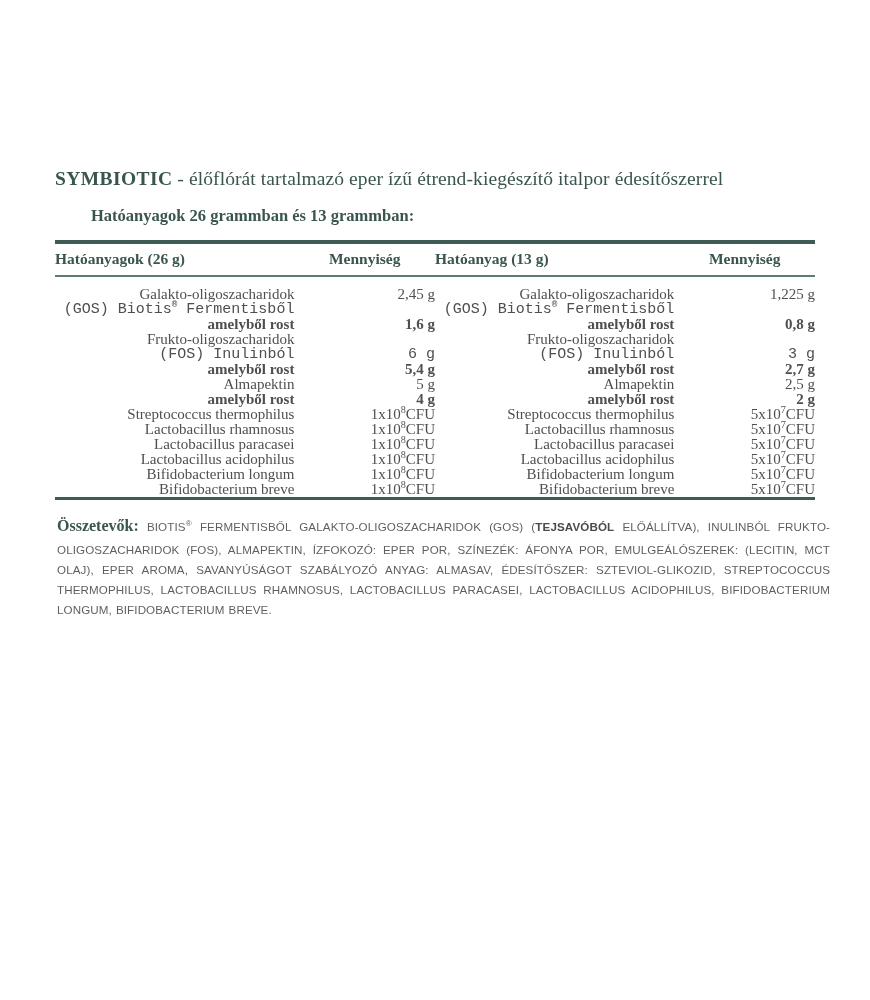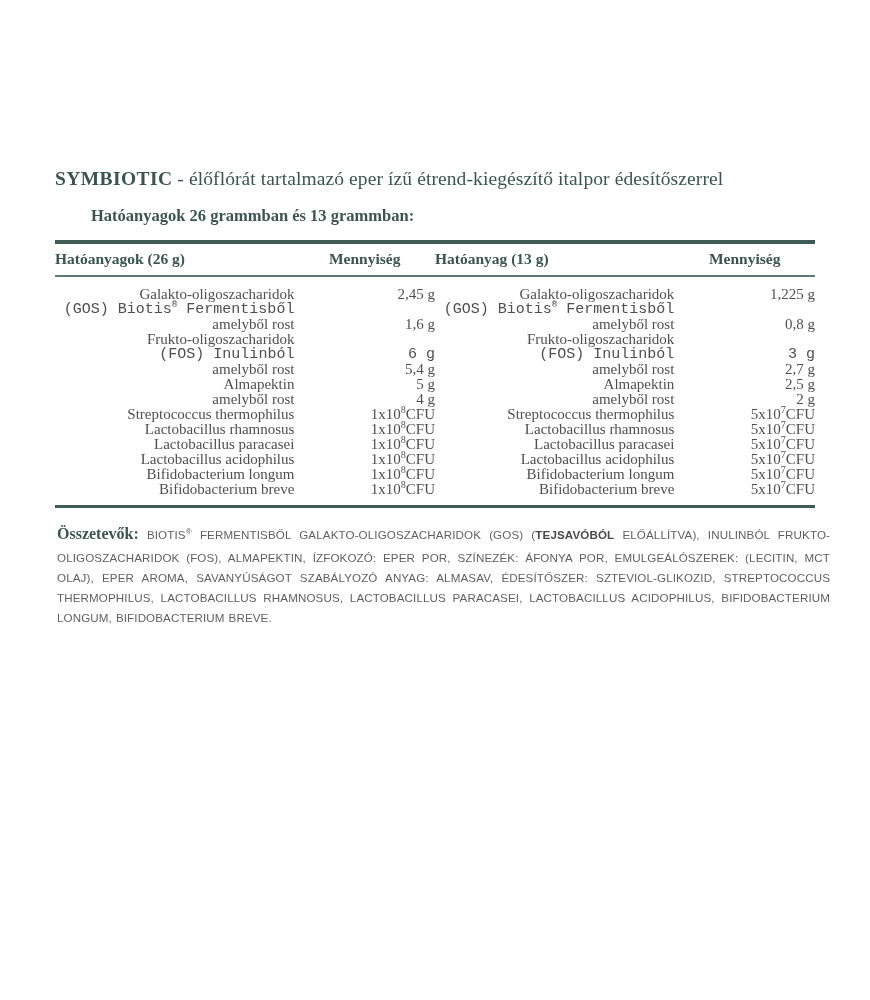--- a/index.html
+++ b/index.html
@@ -41,21 +41,21 @@
 
   .subtitle {
     margin: 16px 0 0 61px;
     font-size: 16.5px;
     font-weight: bold;
     color: #3a554f;
   }
 
   
   .table-wrap {
-    margin: 14px 25px 8px 25px;
+    margin: 14px 25px 0 25px;
   }
   table.facts {
     width: 100%;
     border-collapse: collapse;
     table-layout: fixed;
   }
   table.facts col.c-name  { width: 31.5%; }
   table.facts col.c-qty   { width: 18.5%; }
   table.facts col.c-name2 { width: 31.5%; }
   table.facts col.c-qty2  { width: 18.5%; }
@@ -79,21 +79,21 @@
     vertical-align: top;
     line-height: 1.0;
   }
   td.name  { text-align: right;  padding-left: 14px; }
   td.qty   { text-align: right; padding-right: 16px; }
 
   tr.spacer-top td { height: 10px; }
 
   tr.r-main td        { font-size: 15.2px; padding-top: 2px; padding-bottom: 2px; }
   tr.r-main2 td       { font-size: 15.2px; padding-top: 0px; padding-bottom: 2px; font-family: Liberation Mono, monospace; }
-  tr.r-sub td         { font-size: 12.2px; padding-top: 1px; padding-bottom: 2px; color: #565656; }
+  tr.r-sub td         { font-size: 12.2px; padding-top: 1px; padding-bottom: 2px; color: #565656; font-weight: bold; }
   tr.r-org td         { font-size: 15.2px; padding-top: 4.5px; padding-bottom: 4.5px; }
 
   tr.last-row td { padding-bottom: 7px; }
 
   .table-bottom-rule {
     border-top: 3.5px solid #3f5b55;
     margin: 0 25px 0 25px;
   }
 
   sup.exp { font-size: 0.68em; vertical-align: super; line-height: 0; }

